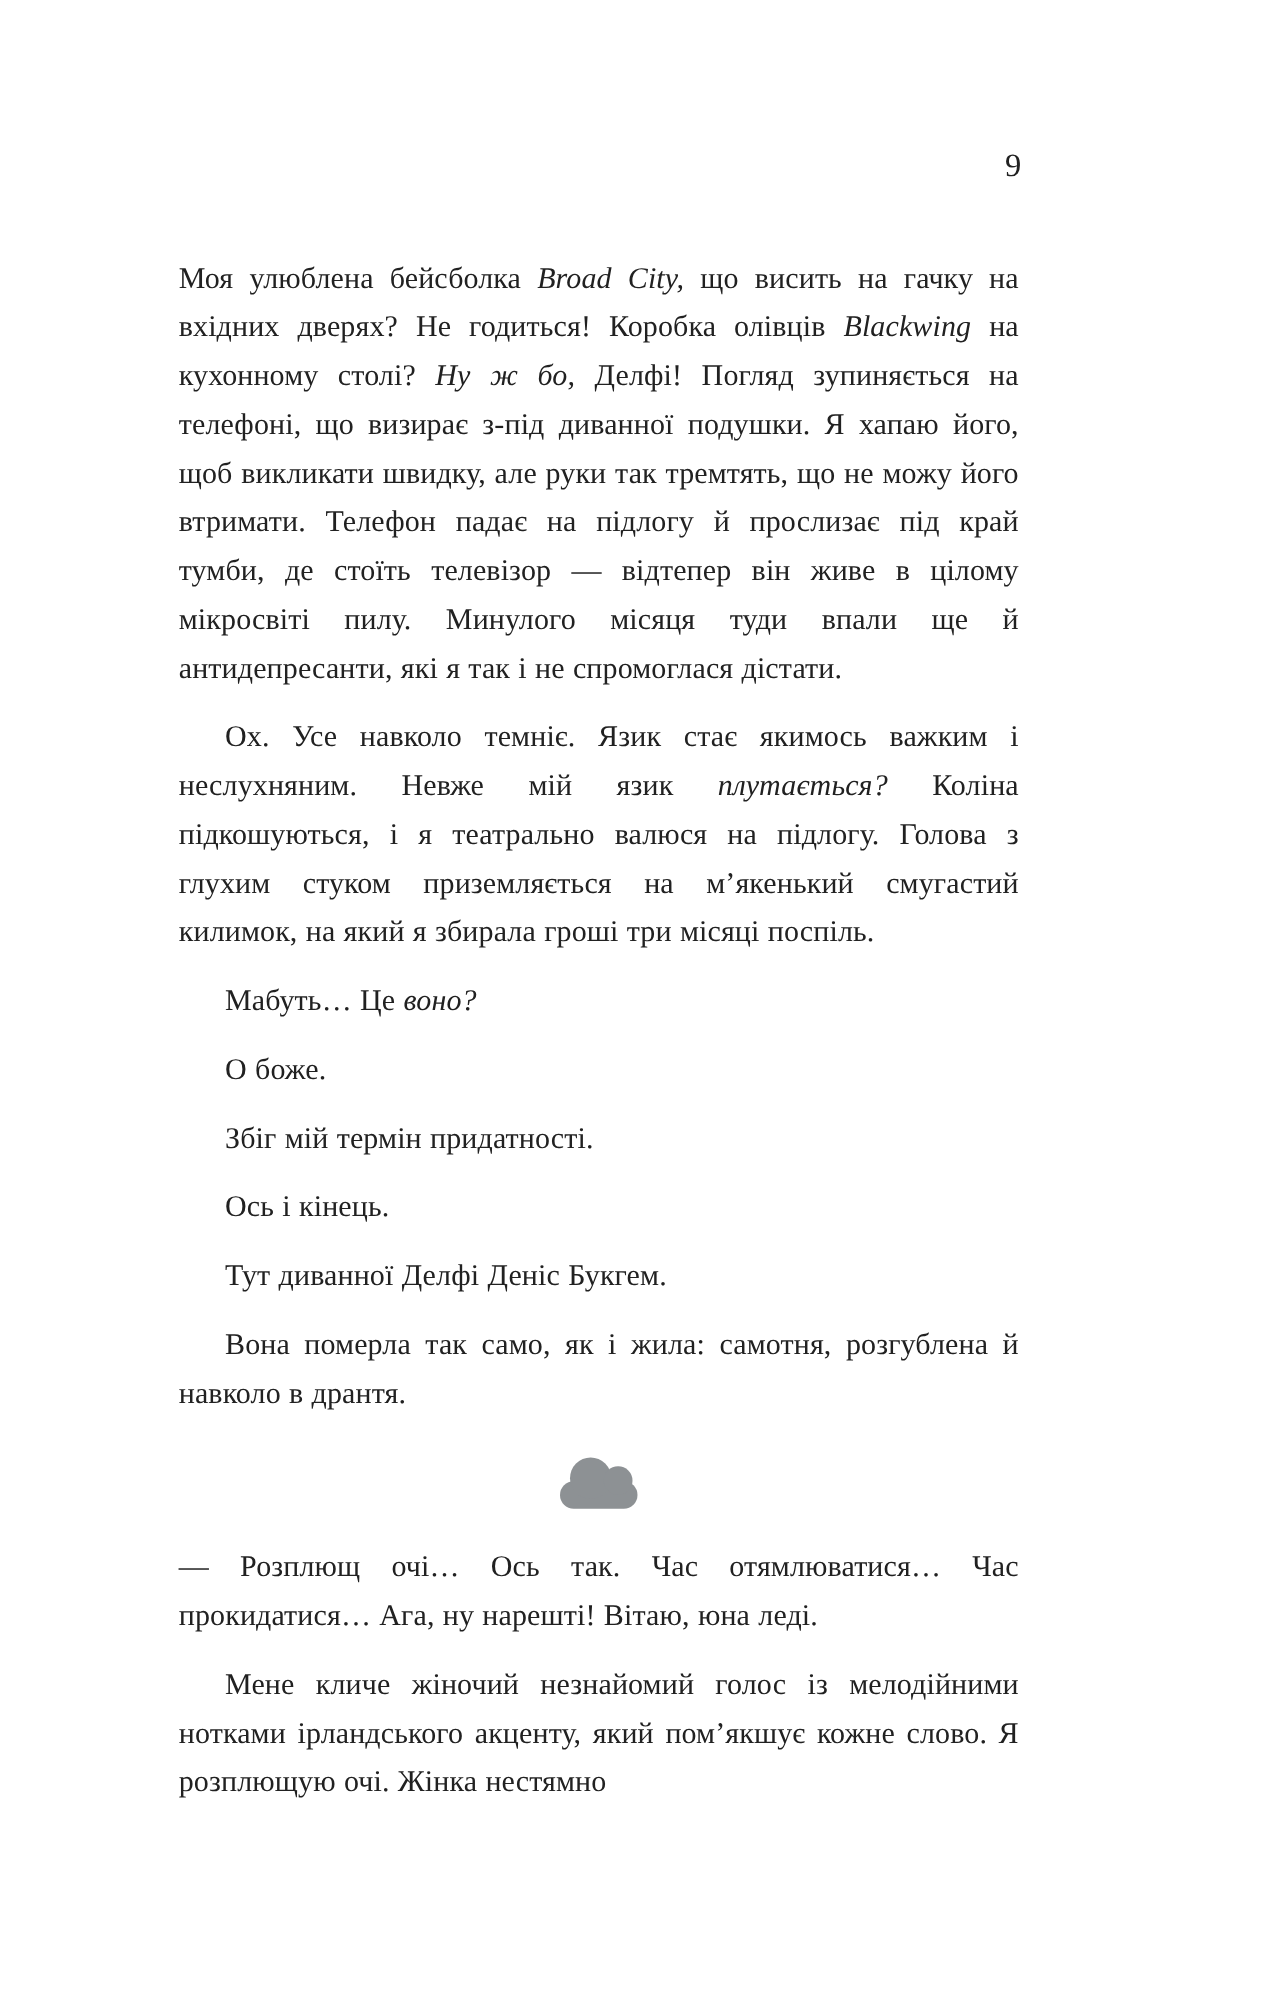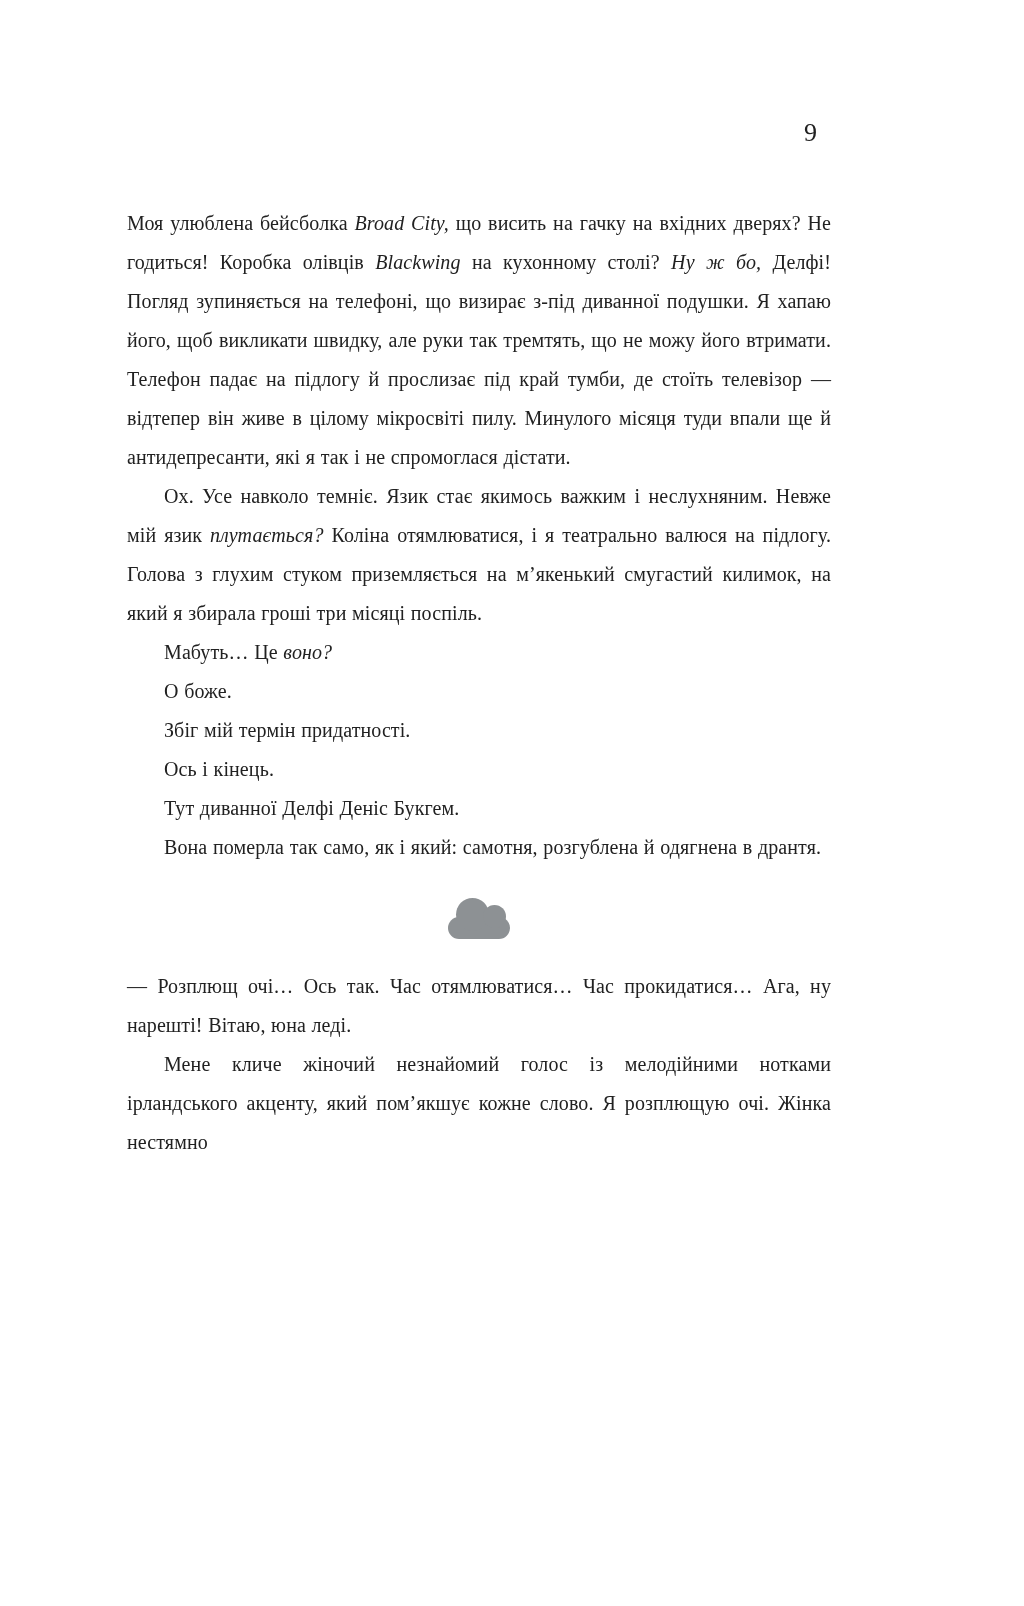--- a/index.html
+++ b/index.html
@@ -24,22 +24,22 @@
       text-align: right;
       font-size: 26px;
       line-height: 30px;
       padding-right: 14px;
       margin-bottom: 56px;
     }
     .text-block {
       width: 704px;
     }
     p.para {
-      margin: 0;
-      font-size: 20px;
+      margin: 16px;
+      font-size: 24px;
       line-height: 39px;
       text-align: justify;
       text-justify: inter-word;
       letter-spacing: 0.1px;
       word-spacing: 0.5px;
     }
     p.para.indent {
       text-indent: 37px;
     }
     .it {
@@ -82,27 +82,27 @@
   </style>
 </head>
 <body style="background: rgb(255, 255, 255); color: rgb(33, 33, 33);">
 
 <div class="page">
   <div class="page-number">9</div>
 
   <div class="text-block">
     <div>
         <p class="para"><span>Моя улюблена бейсболка </span><span class="it">Broad City,</span><span> що висить на гачку на вхідних дверях? Не годиться! Коробка олівців </span><span class="it">Blackwing</span><span> на кухонному столі? </span><span class="it">Ну ж бо,</span><span> Делфі! Погляд зупиняється на телефоні, що визирає з-під диванної подушки. Я хапаю його, щоб викликати швидку, але руки так тремтять, що не можу його втримати. Телефон падає на підлогу й прослизає під край тумби, де стоїть телевізор — відтепер він живе в цілому мікросвіті пилу. Минулого місяця туди впали ще й антидепресанти, які я так і не спромоглася дістати.</span></p>
-        <p class="para indent"><span>Ох. Усе навколо темніє. Язик стає якимось важким і неслухняним. Невже мій язик </span><span class="it">плутається?</span><span> Коліна отямлюватися, і я театрально валюся на підлогу. Голова з глухим стуком приземляється на м’якенький смугастий килимок, на який я збирала гроші три місяці поспіль.</span></p>
+        <p class="para indent"><span>Ох. Усе навколо темніє. Язик стає якимось важким і неслухняним. Невже мій язик </span><span class="it">плутається?</span><span> Коліна підкошуються, і я театрально валюся на підлогу. Голова з глухим стуком приземляється на м’якенький смугастий килимок, на який я збирала гроші три місяці поспіль.</span></p>
         <p class="para indent"><span>Мабуть… Це </span><span class="it">воно?</span></p>
         <p class="para indent"><span>О боже.</span></p>
         <p class="para indent"><span>Збіг мій термін придатності.</span></p>
         <p class="para indent"><span>Ось і кінець.</span></p>
         <p class="para indent"><span>Тут диванної Делфі Деніс Букгем.</span></p>
-        <p class="para indent"><span>Вона померла так само, як і який: самотня, розгублена й одягнена в дрантя.</span></p>
+        <p class="para indent"><span>Вона померла так само, як і жила: самотня, розгублена й навколо в дрантя.</span></p>
       </div>
 
     <div class="divider">
       <div class="cloud"></div>
     </div>
 
     <div>
         <p class="para"><span>— Розплющ очі… Ось так. Час отямлюватися… Час прокидатися… Ага, ну нарешті! Вітаю, юна леді.</span></p>
         <p class="para indent"><span>Мене кличе жіночий незнайомий голос із мелодійними нотками ірландського акценту, який пом’якшує кожне слово. Я розплющую очі. Жінка нестямно</span></p>
       </div>

